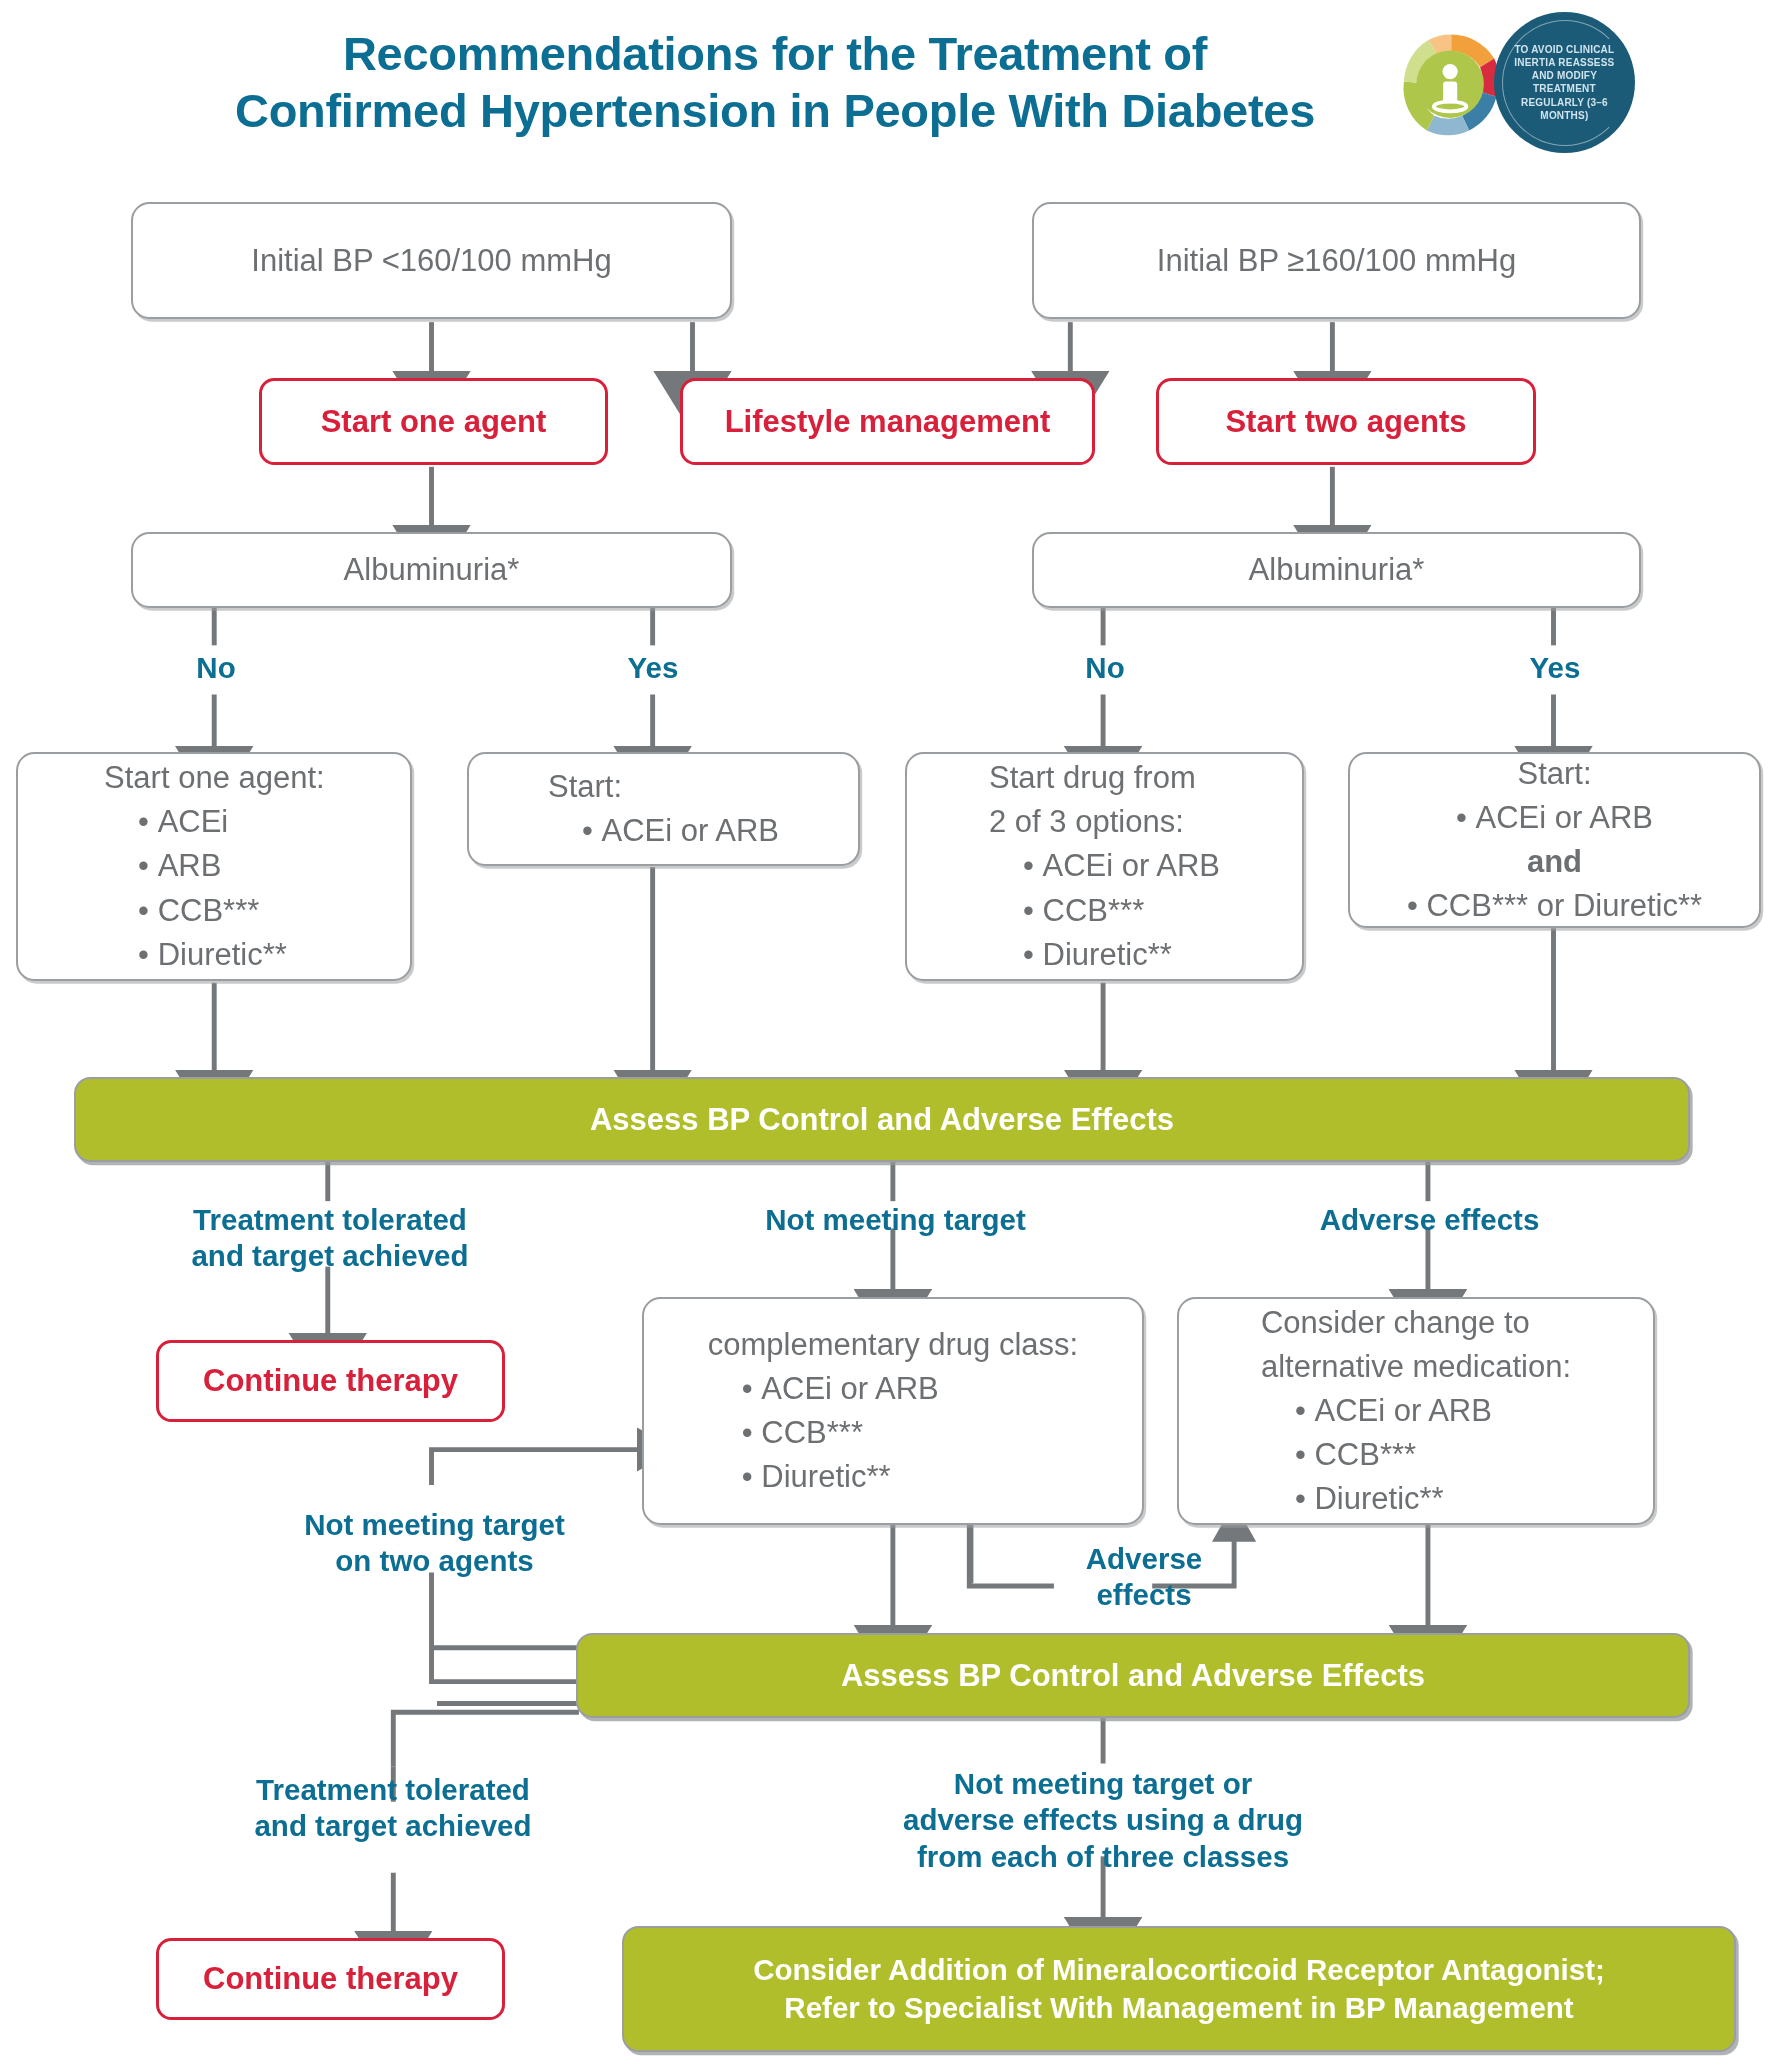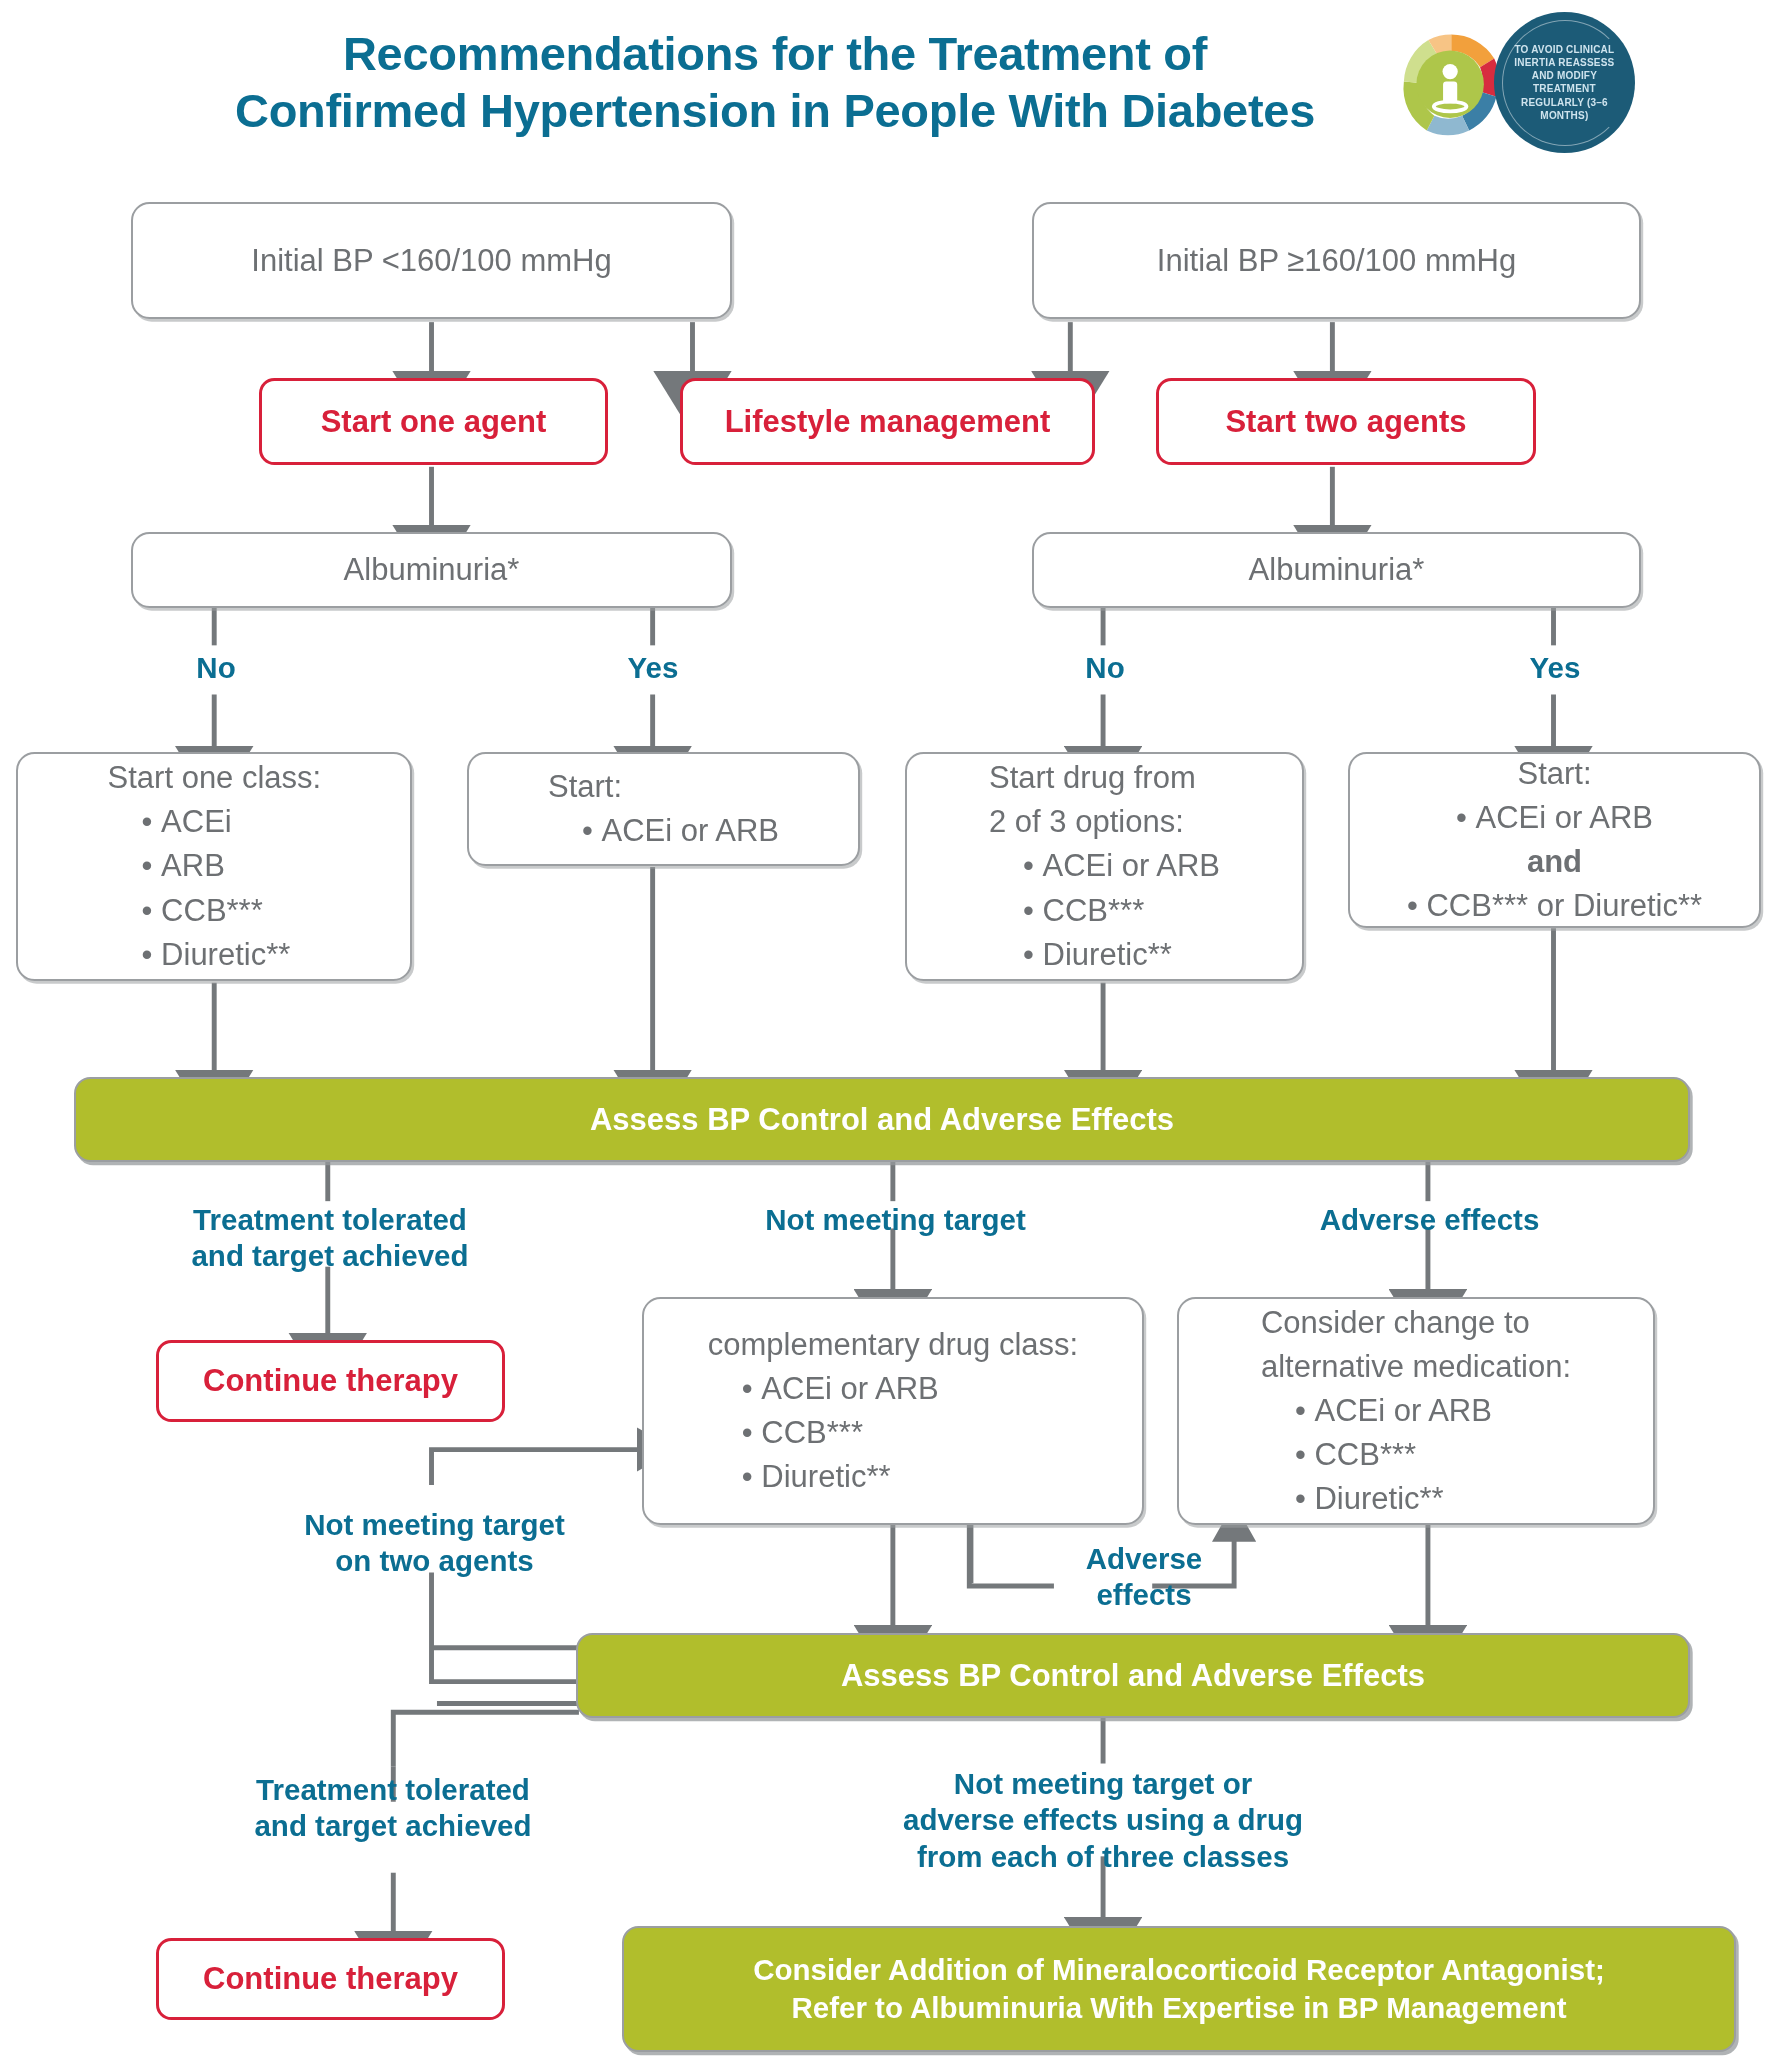--- a/index.html
+++ b/index.html
@@ -265,21 +265,21 @@
   </div>
 
   <div class="elabel" style="left:164px; top:650px; width:104px;">No</div>
   <div class="elabel" style="left:601px; top:650px; width:104px;">Yes</div>
   <div class="elabel" style="left:1053px; top:650px; width:104px;">No</div>
   <div class="elabel" style="left:1503px; top:650px; width:104px;">Yes</div>
 
   <div class="node gray" style="left:16.4px; top:752px; width:396px; height:229px;">
     <div class="inner wrapcenter">
       <span class="nlist">
-        <span class="hd">Start one class:</span>
+        <span class="hd">Start one agent:</span>
         <span class="bullets">
           <span class="bi">ACEi</span>
           <span class="bi">ARB</span>
           <span class="bi">CCB***</span>
           <span class="bi">Diuretic**</span>
         </span>
       </span>
     </div>
   </div>
 
@@ -380,18 +380,18 @@
 adverse effects using a drug
 from each of three classes</div>
 
   <div class="node red" style="left:156px; top:1938px; width:349px; height:82px;">
     <div class="inner">Continue therapy</div>
   </div>
 
   <div class="node green" style="left:576px; top:1926px; width:1114px; height:126px; font-size:29.5px;margin-left:46px;">
     <div class="inner" style="line-height:1.3;">
       <span style="display:block;">Consider Addition of Mineralocorticoid Receptor Antagonist;</span>
-      <span style="display:block;">Refer to Albuminuria With Expertise in BP Management</span>
+      <span style="display:block;">Refer to Specialist With Management in BP Management</span>
     </div>
   </div>
 
 </div>
 
 
 </body></html>

